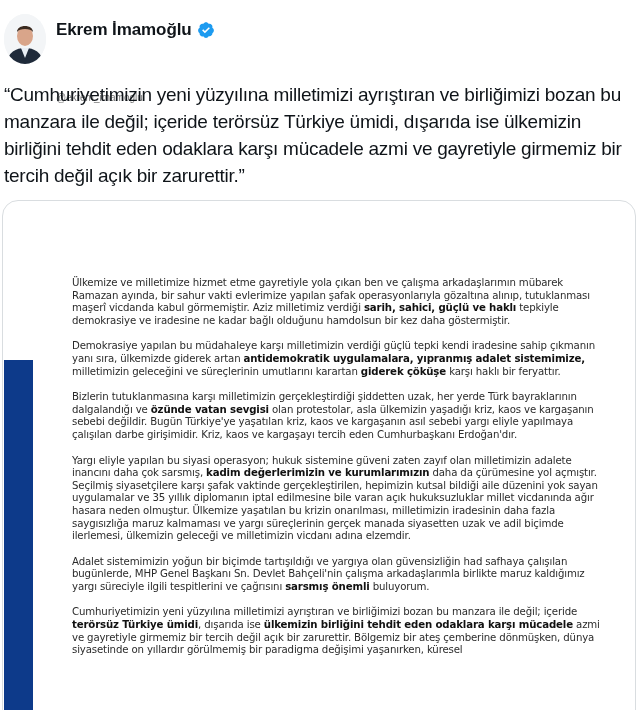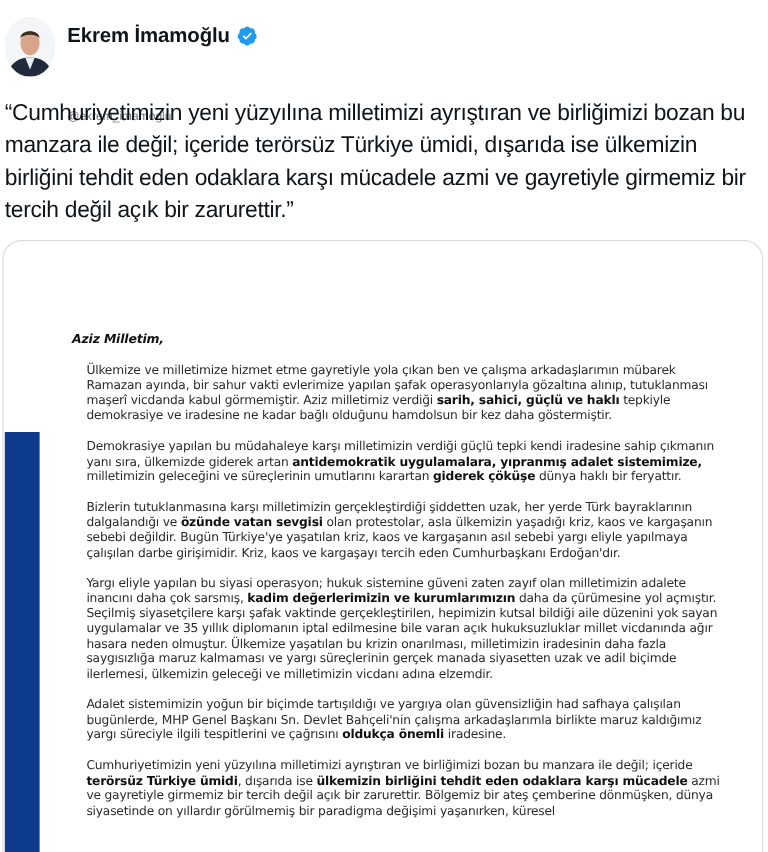--- a/index.html
+++ b/index.html
@@ -39,23 +39,22 @@
     </svg>
   </div>
   <div class="handle">@ekrem_imamoglu</div>
 </div>
 
 <div class="tweet-text">“Cumhuriyetimizin yeni yüzyılına milletimizi ayrıştıran ve birliğimizi bozan bu manzara ile değil; içeride terörsüz Türkiye ümidi, dışarıda ise ülkemizin birliğini tehdit eden odaklara karşı mücadele azmi ve gayretiyle girmemiz bir tercih değil açık bir zarurettir.”</div>
 
 <div class="card">
   <div class="blue-bar"></div>
   <div class="doc">
-    <div class="greet">Aziz Milletim,</div>
     <div id="doc-paragraphs">
         <p><span>Ülkemize ve milletimize hizmet etme gayretiyle yola çıkan ben ve çalışma arkadaşlarımın mübarek Ramazan ayında, bir sahur vakti evlerimize yapılan şafak operasyonlarıyla gözaltına alınıp, tutuklanması maşerî vicdanda kabul görmemiştir. Aziz milletimiz verdiği </span><b>sarih, sahici, güçlü ve haklı</b><span> tepkiyle demokrasiye ve iradesine ne kadar bağlı olduğunu hamdolsun bir kez daha göstermiştir.</span></p>
-        <p><span>Demokrasiye yapılan bu müdahaleye karşı milletimizin verdiği güçlü tepki kendi iradesine sahip çıkmanın yanı sıra, ülkemizde giderek artan </span><b>antidemokratik uygulamalara, yıpranmış adalet sistemimize,</b><span> milletimizin geleceğini ve süreçlerinin umutlarını karartan </span><b>giderek çöküşe</b><span> dünya haklı bir feryattır.</span></p>
+        <p><span>Demokrasiye yapılan bu müdahaleye karşı milletimizin verdiği güçlü tepki kendi iradesine sahip çıkmanın yanı sıra, ülkemizde giderek artan </span><b>antidemokratik uygulamalara, yıpranmış adalet sistemimize,</b><span> milletimizin geleceğini ve süreçlerinin umutlarını karartan </span><b>giderek çöküşe</b><span> karşı haklı bir feryattır.</span></p>
         <p><span>Bizlerin tutuklanmasına karşı milletimizin gerçekleştirdiği şiddetten uzak, her yerde Türk bayraklarının dalgalandığı ve </span><b>özünde vatan sevgisi</b><span> olan protestolar, asla ülkemizin yaşadığı kriz, kaos ve kargaşanın sebebi değildir. Bugün Türkiye'ye yaşatılan kriz, kaos ve kargaşanın asıl sebebi yargı eliyle yapılmaya çalışılan darbe girişimidir. Kriz, kaos ve kargaşayı tercih eden Cumhurbaşkanı Erdoğan'dır.</span></p>
         <p><span>Yargı eliyle yapılan bu siyasi operasyon; hukuk sistemine güveni zaten zayıf olan milletimizin adalete inancını daha çok sarsmış, </span><b>kadim değerlerimizin ve kurumlarımızın</b><span> daha da çürümesine yol açmıştır. Seçilmiş siyasetçilere karşı şafak vaktinde gerçekleştirilen, hepimizin kutsal bildiği aile düzenini yok sayan uygulamalar ve 35 yıllık diplomanın iptal edilmesine bile varan açık hukuksuzluklar millet vicdanında ağır hasara neden olmuştur. Ülkemize yaşatılan bu krizin onarılması, milletimizin iradesinin daha fazla saygısızlığa maruz kalmaması ve yargı süreçlerinin gerçek manada siyasetten uzak ve adil biçimde ilerlemesi, ülkemizin geleceği ve milletimizin vicdanı adına elzemdir.</span></p>
-        <p><span>Adalet sistemimizin yoğun bir biçimde tartışıldığı ve yargıya olan güvensizliğin had safhaya çalışılan bugünlerde, MHP Genel Başkanı Sn. Devlet Bahçeli'nin çalışma arkadaşlarımla birlikte maruz kaldığımız yargı süreciyle ilgili tespitlerini ve çağrısını </span><b>oldukça önemli</b><span> iradesine.</span></p>
+        <p><span>Adalet sistemimizin yoğun bir biçimde tartışıldığı ve yargıya olan güvensizliğin had safhaya çalışılan bugünlerde, MHP Genel Başkanı Sn. Devlet Bahçeli'nin çalışma arkadaşlarımla birlikte maruz kaldığımız yargı süreciyle ilgili tespitlerini ve çağrısını </span><b>sarsmış önemli</b><span> buluyorum.</span></p>
         <p><span>Cumhuriyetimizin yeni yüzyılına milletimizi ayrıştıran ve birliğimizi bozan bu manzara ile değil; içeride </span><b>terörsüz Türkiye ümidi</b><span>, dışarıda ise </span><b>ülkemizin birliğini tehdit eden odaklara karşı mücadele</b><span> azmi ve gayretiyle girmemiz bir tercih değil açık bir zarurettir. Bölgemiz bir ateş çemberine dönmüşken, dünya siyasetinde on yıllardır görülmemiş bir paradigma değişimi yaşanırken, küresel</span></p>
       </div>
   </div>
 </div>
 
 </body></html>

